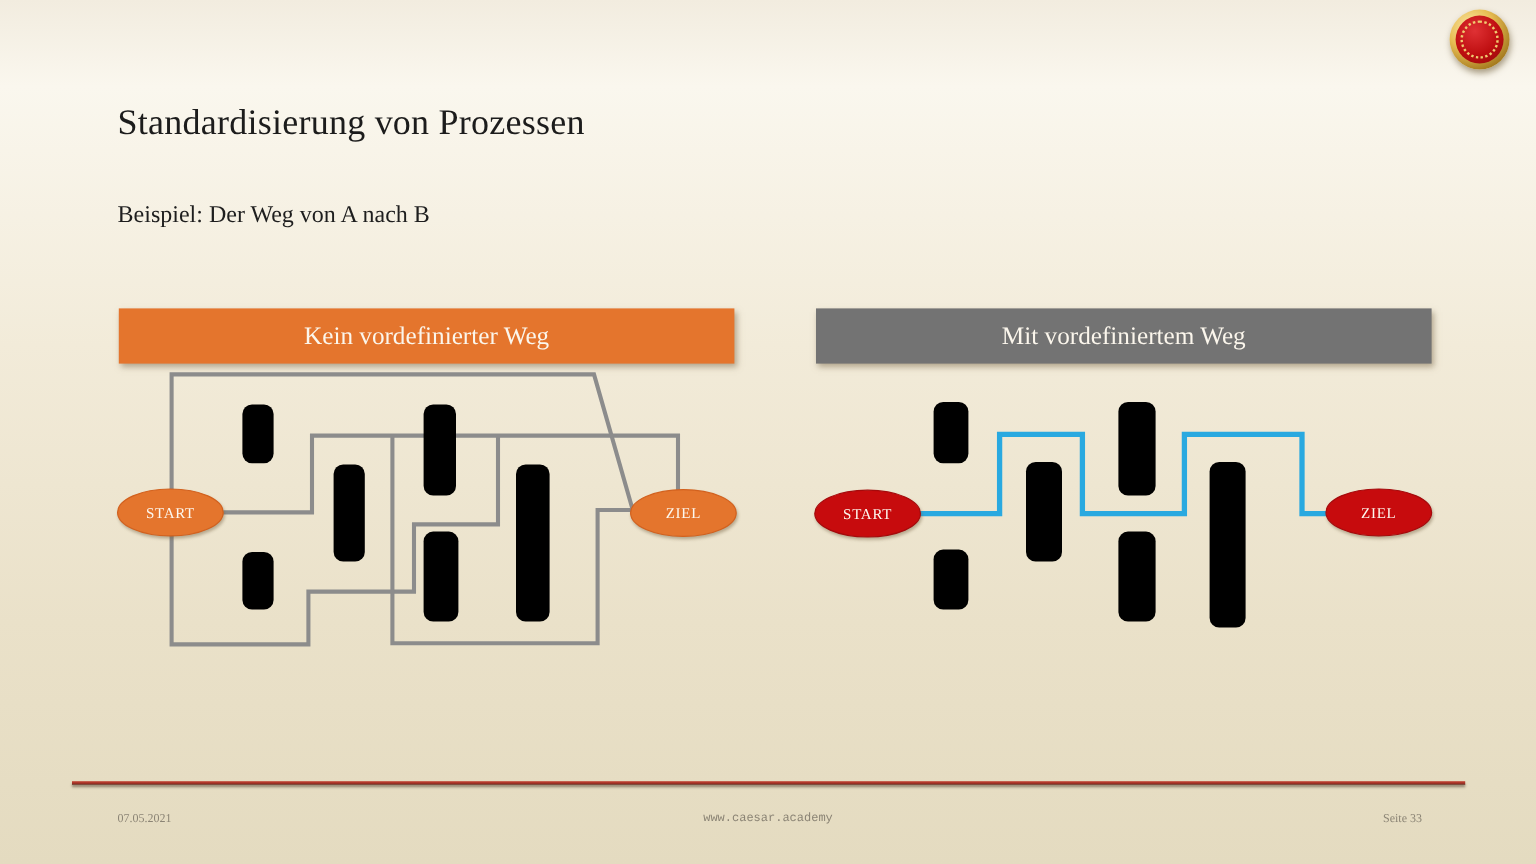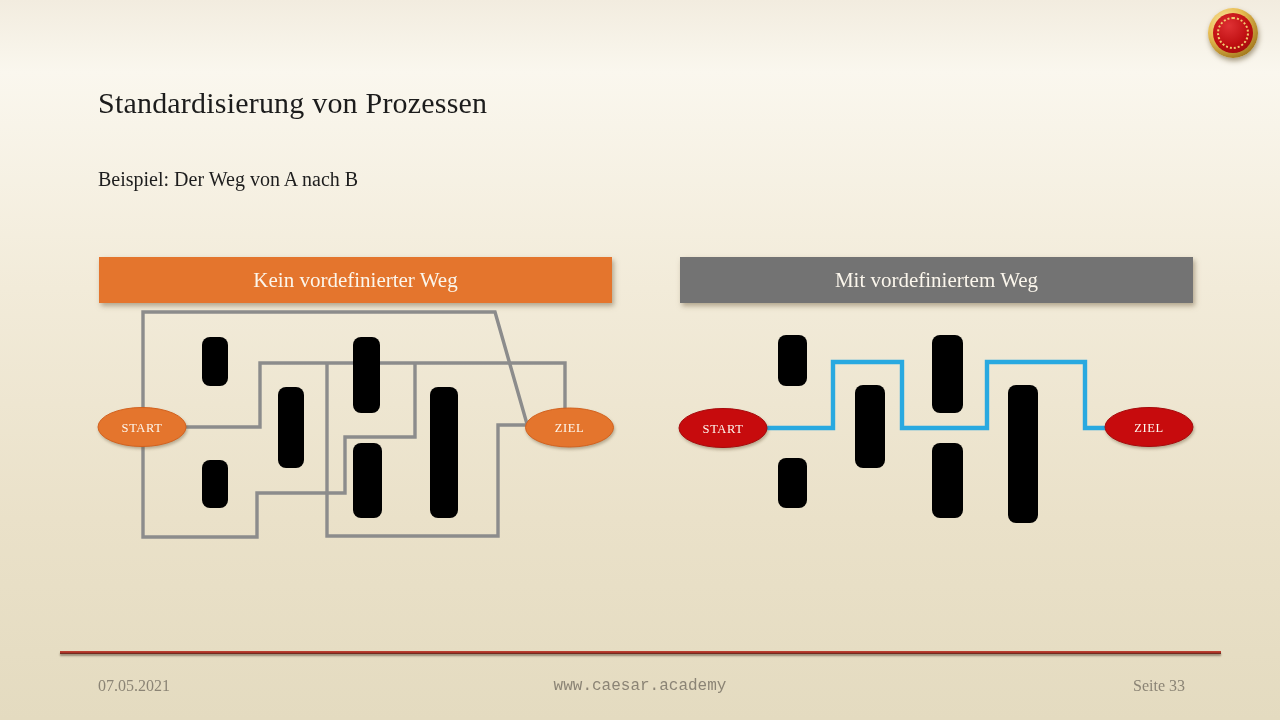--- a/index.html
+++ b/index.html
@@ -36,21 +36,21 @@
   .route-blue{fill:none;stroke-width:4.4;stroke-linejoin:miter;}
   .oval{filter:drop-shadow(1px 2px 1.5px rgba(115,95,65,.45));}
   .oval-orange{stroke:#D2611E;stroke-width:1;}
   .oval-red{stroke:#A50A0C;stroke-width:1;}
 
   .footer-line{
     left:60px;top:651px;width:1161px;height:3px;
     background:linear-gradient(180deg,#C04434 0%,#A93226 55%,#55271B 100%);
     box-shadow:0 2px 2px rgba(55,35,20,.45);
   }
-  .footer-text{font-size:16px;color:#8B8475;top:677px;}
+  .footer-text{font-size:10px;color:#8B8475;top:677px;}
   .footer-date{left:98px;}
   .footer-site{left:0;width:1280px;text-align:center;font-family:Liberation Mono, monospace;}
   .footer-page{right:95px;}
 
   .logo{
     left:1208px;top:8px;width:50px;height:50px;border-radius:50%;
     background:radial-gradient(circle at 35% 30%,#FCE9A8 0%,#E7BC52 40%,#9C7218 82%,#C9A040 100%);
     box-shadow:1px 3px 5px rgba(90,70,30,.5);
   }
   .logo-inner{

